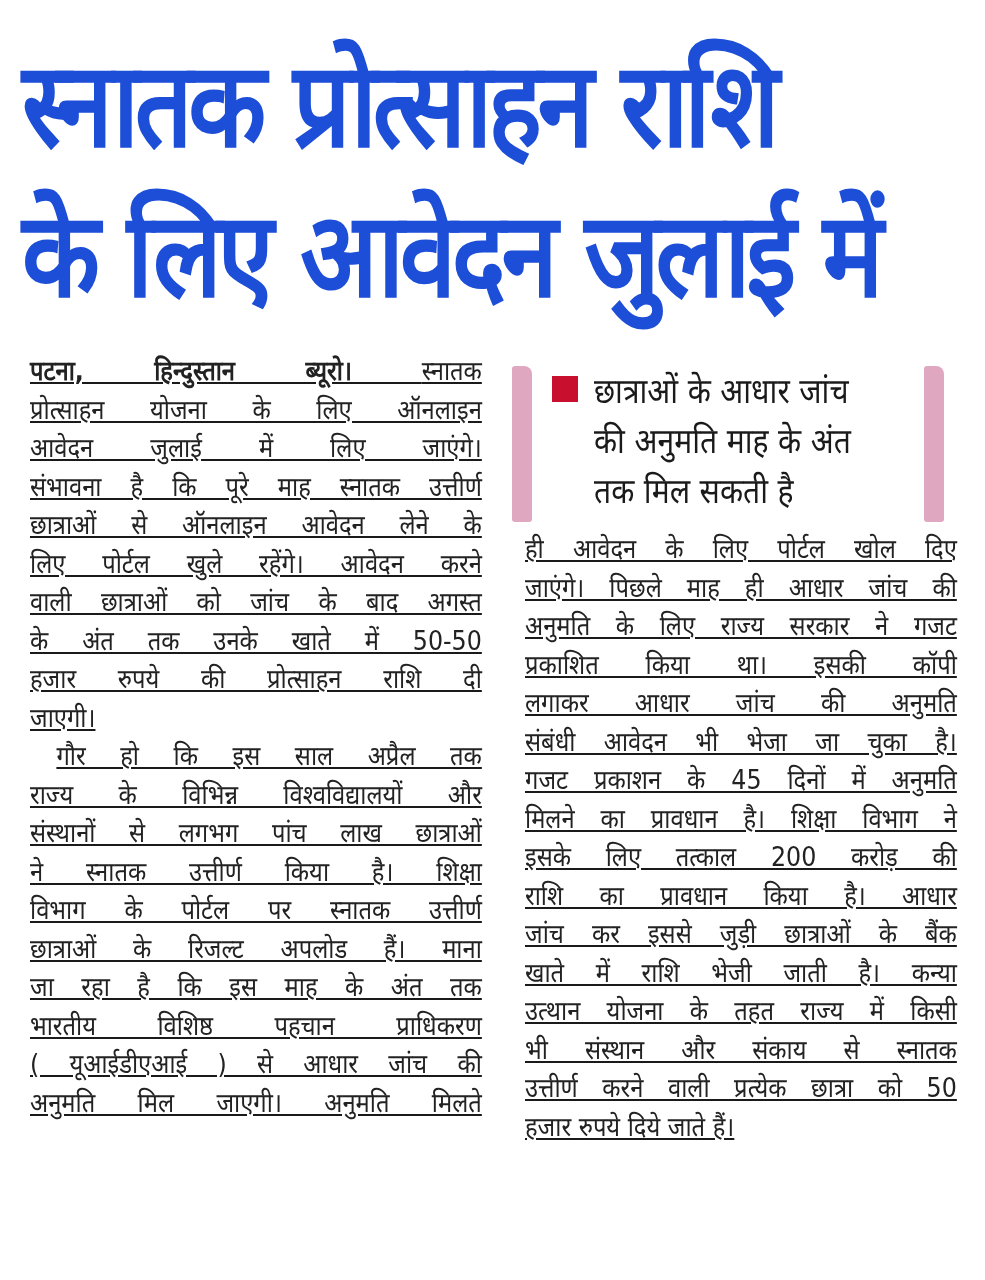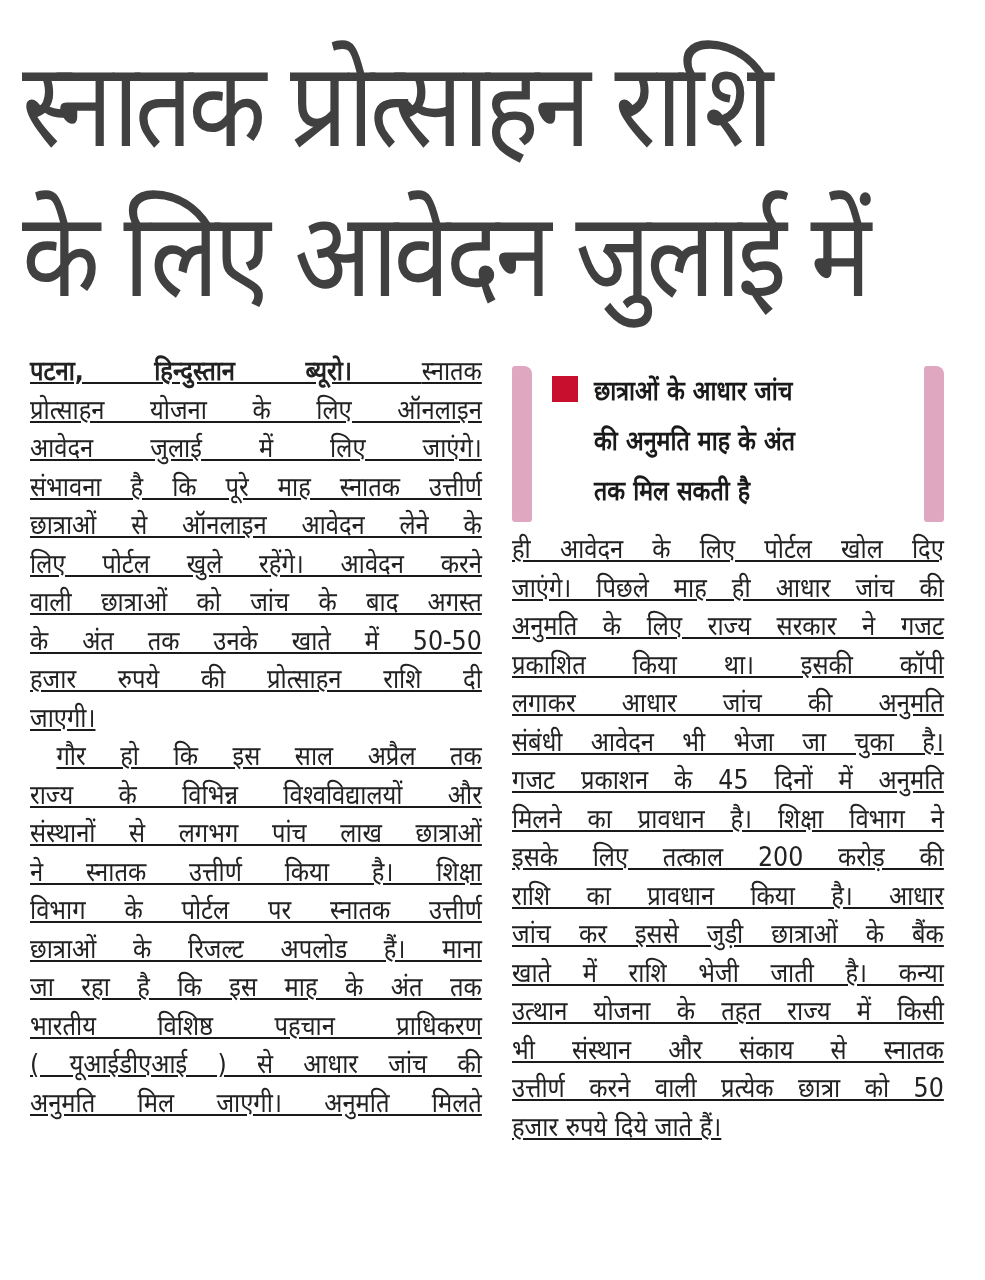--- a/index.html
+++ b/index.html
@@ -2,21 +2,21 @@
 <html><head>
 <meta charset="utf-8">
 <style>
   html, body { margin:0; padding:0; }
   body {
     width:985px; height:1280px; background:#ffffff; position:relative; overflow:hidden;
     font-family:"DejaVu Sans", "Liberation Sans", sans-serif; color:#1a1a1a;
   }
   .headline {
     position:absolute; left:22px; top:30px; width:950px;
-    font-family:"DejaVu Sans", sans-serif; font-weight:normal; color:#404040;
+    font-family:"DejaVu Sans", sans-serif; font-weight:bold; color:#1d4ed8;
   }
   .headline .hl {
     display:block; font-size:118px; line-height:150px; letter-spacing:-5px; white-space:nowrap;
     transform:scaleX(0.86); transform-origin:left center;
   }
   .col {
     position:absolute; top:352px; width:452px;text-decoration:underline;
   }
   .col.left { left:30px; }
   .col.right { left:512px; width:432px; }
@@ -35,24 +35,24 @@
   .pq-bar {
     position:absolute; top:0; width:20px; height:156px; border-radius:3px 8px 3px 3px;
   }
   .pq-bar.left { left:0; }
   .pq-bar.right { right:0; }
   .pq-square {
     position:absolute; left:40px; top:10px; width:26px; height:26px;
   }
   .pq-text {
     position:absolute; left:82px; top:0; width:330px;
-    font-weight:bold; font-size:27px; line-height:50px; color:#1a1a1a;
+    font-weight:normal; font-size:35px; line-height:50px; color:#1a1a1a;
   }
   .pq-text .pql { display:block; white-space:nowrap; transform:scaleX(0.86); transform-origin:left center; }
-  .col.right.body { top:530px; }
+  .col.right.body { top:530px;margin-left:13px; }
 </style>
 </head>
 <body>
 
 <div class="headline">
   <span class="hl">स्नातक प्रोत्साहन राशि</span>
   <span class="hl">के लिए आवेदन जुलाई में</span>
 </div>
 
 <div class="col left">

